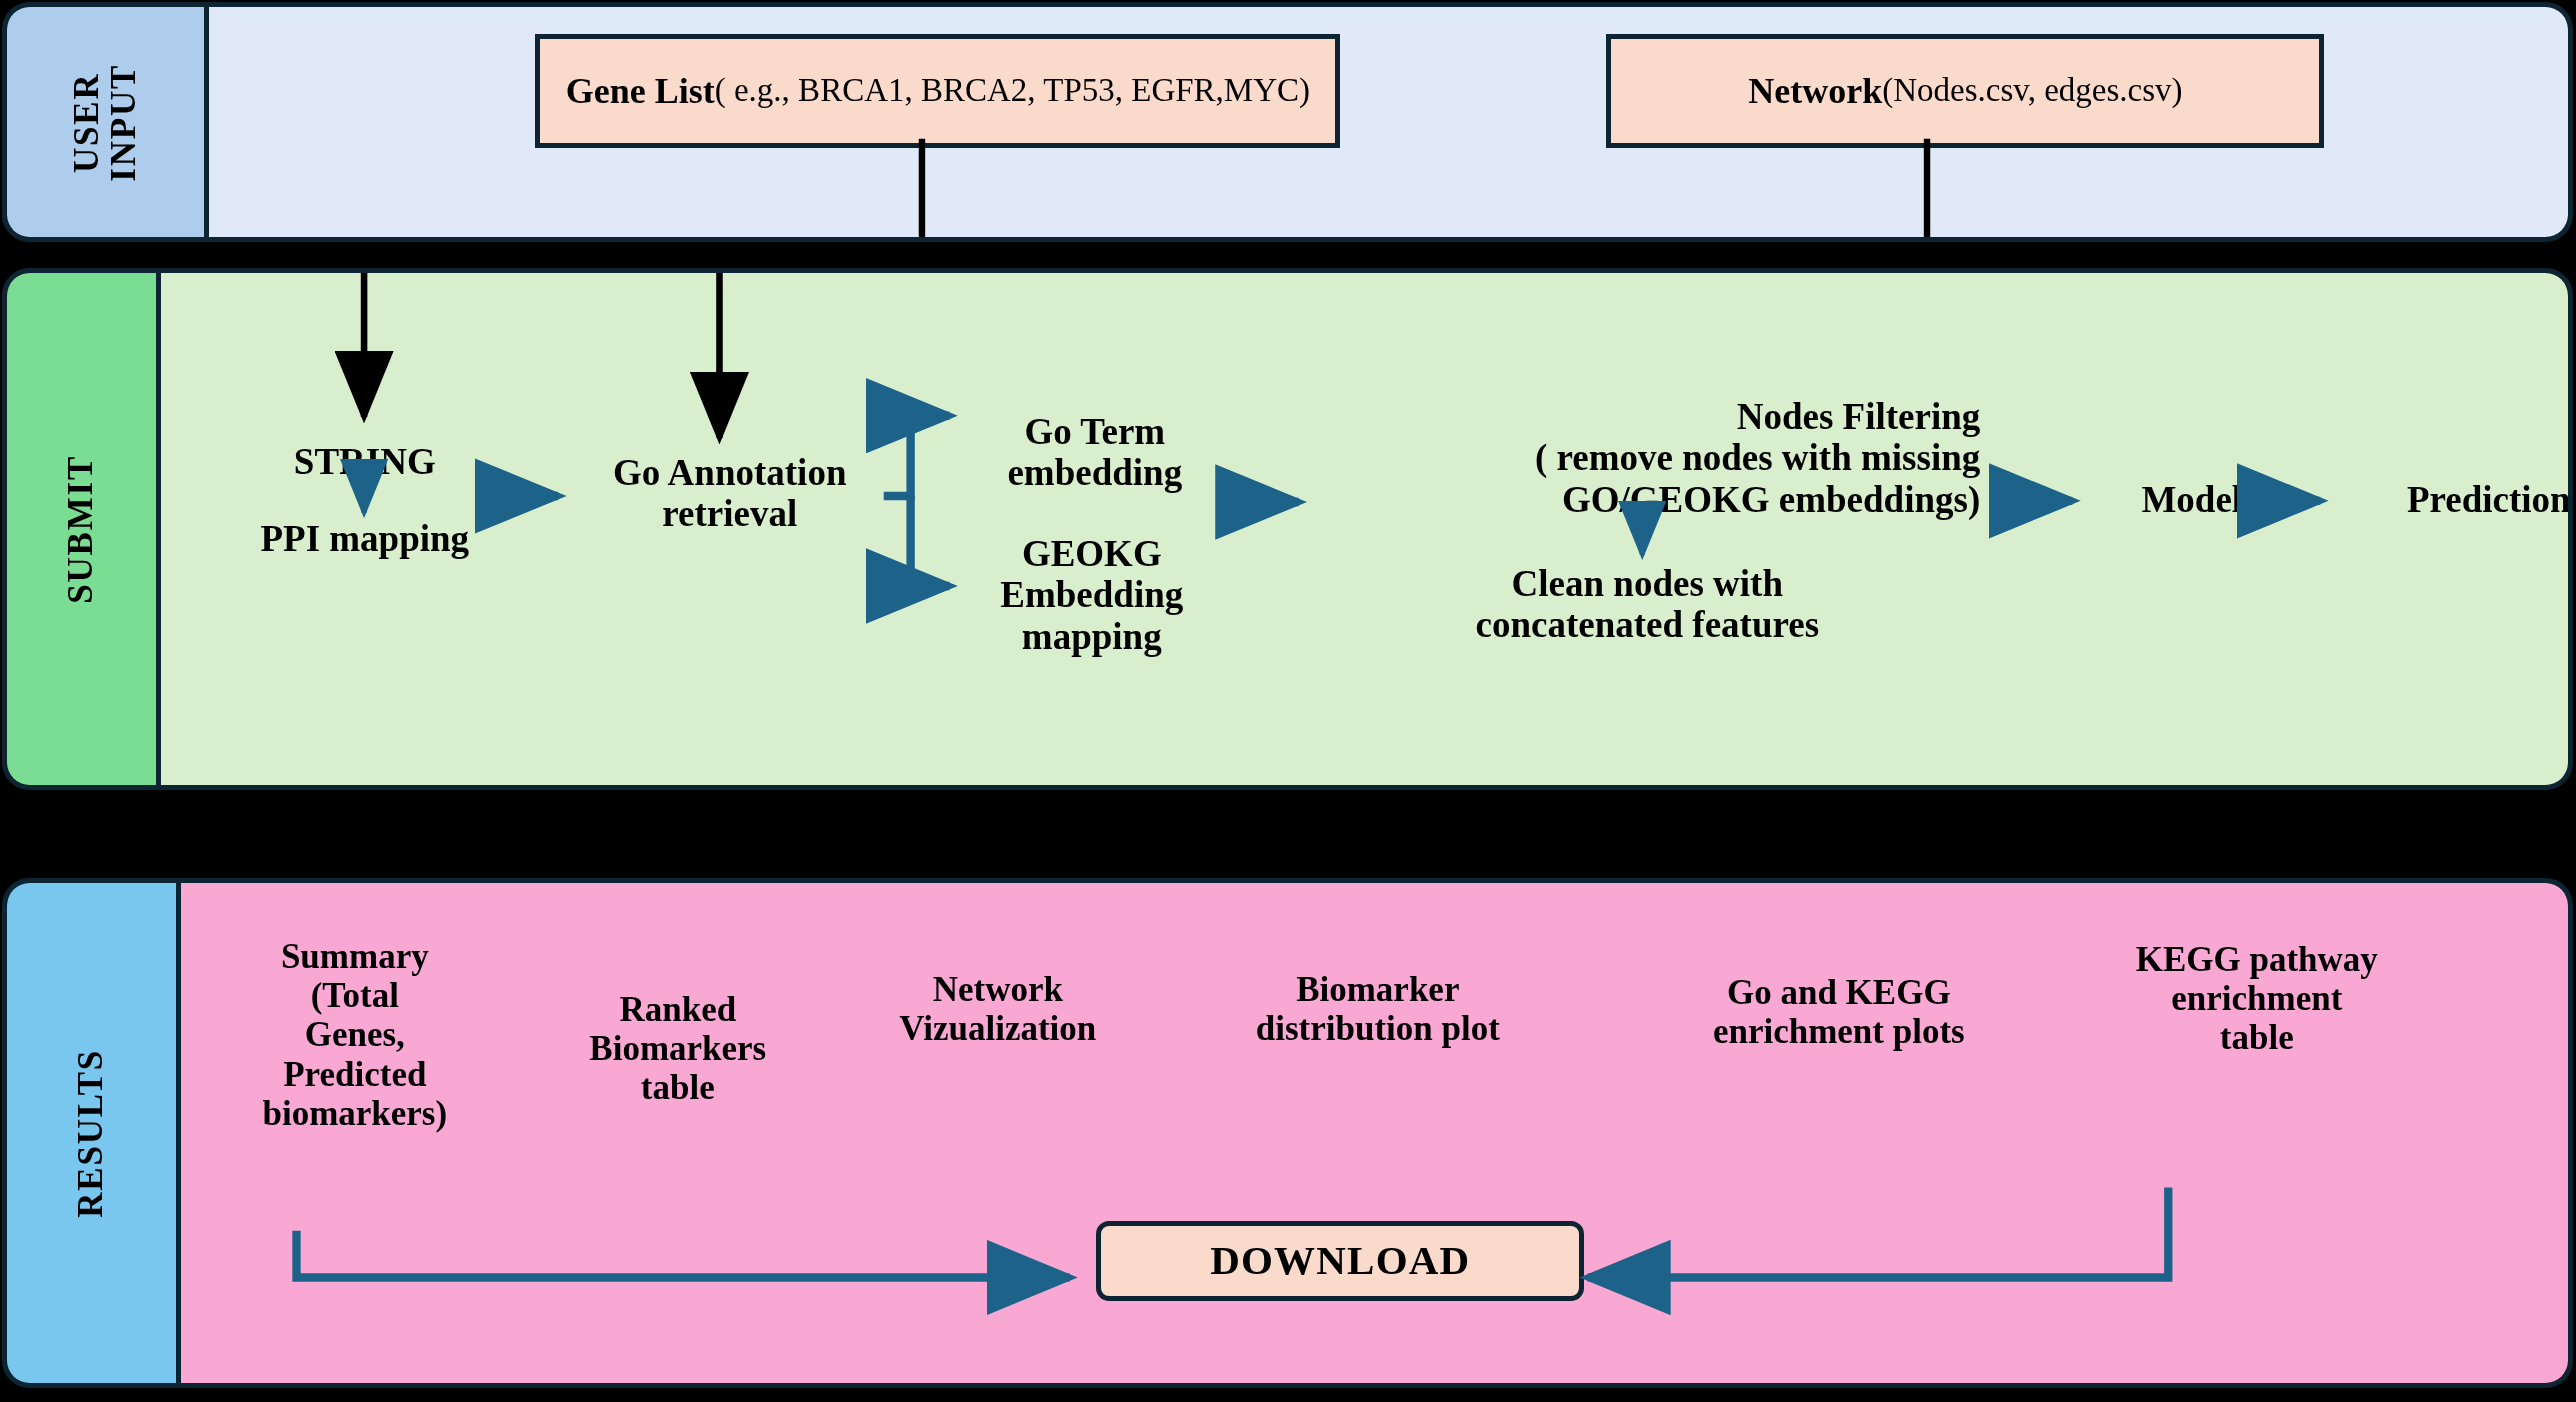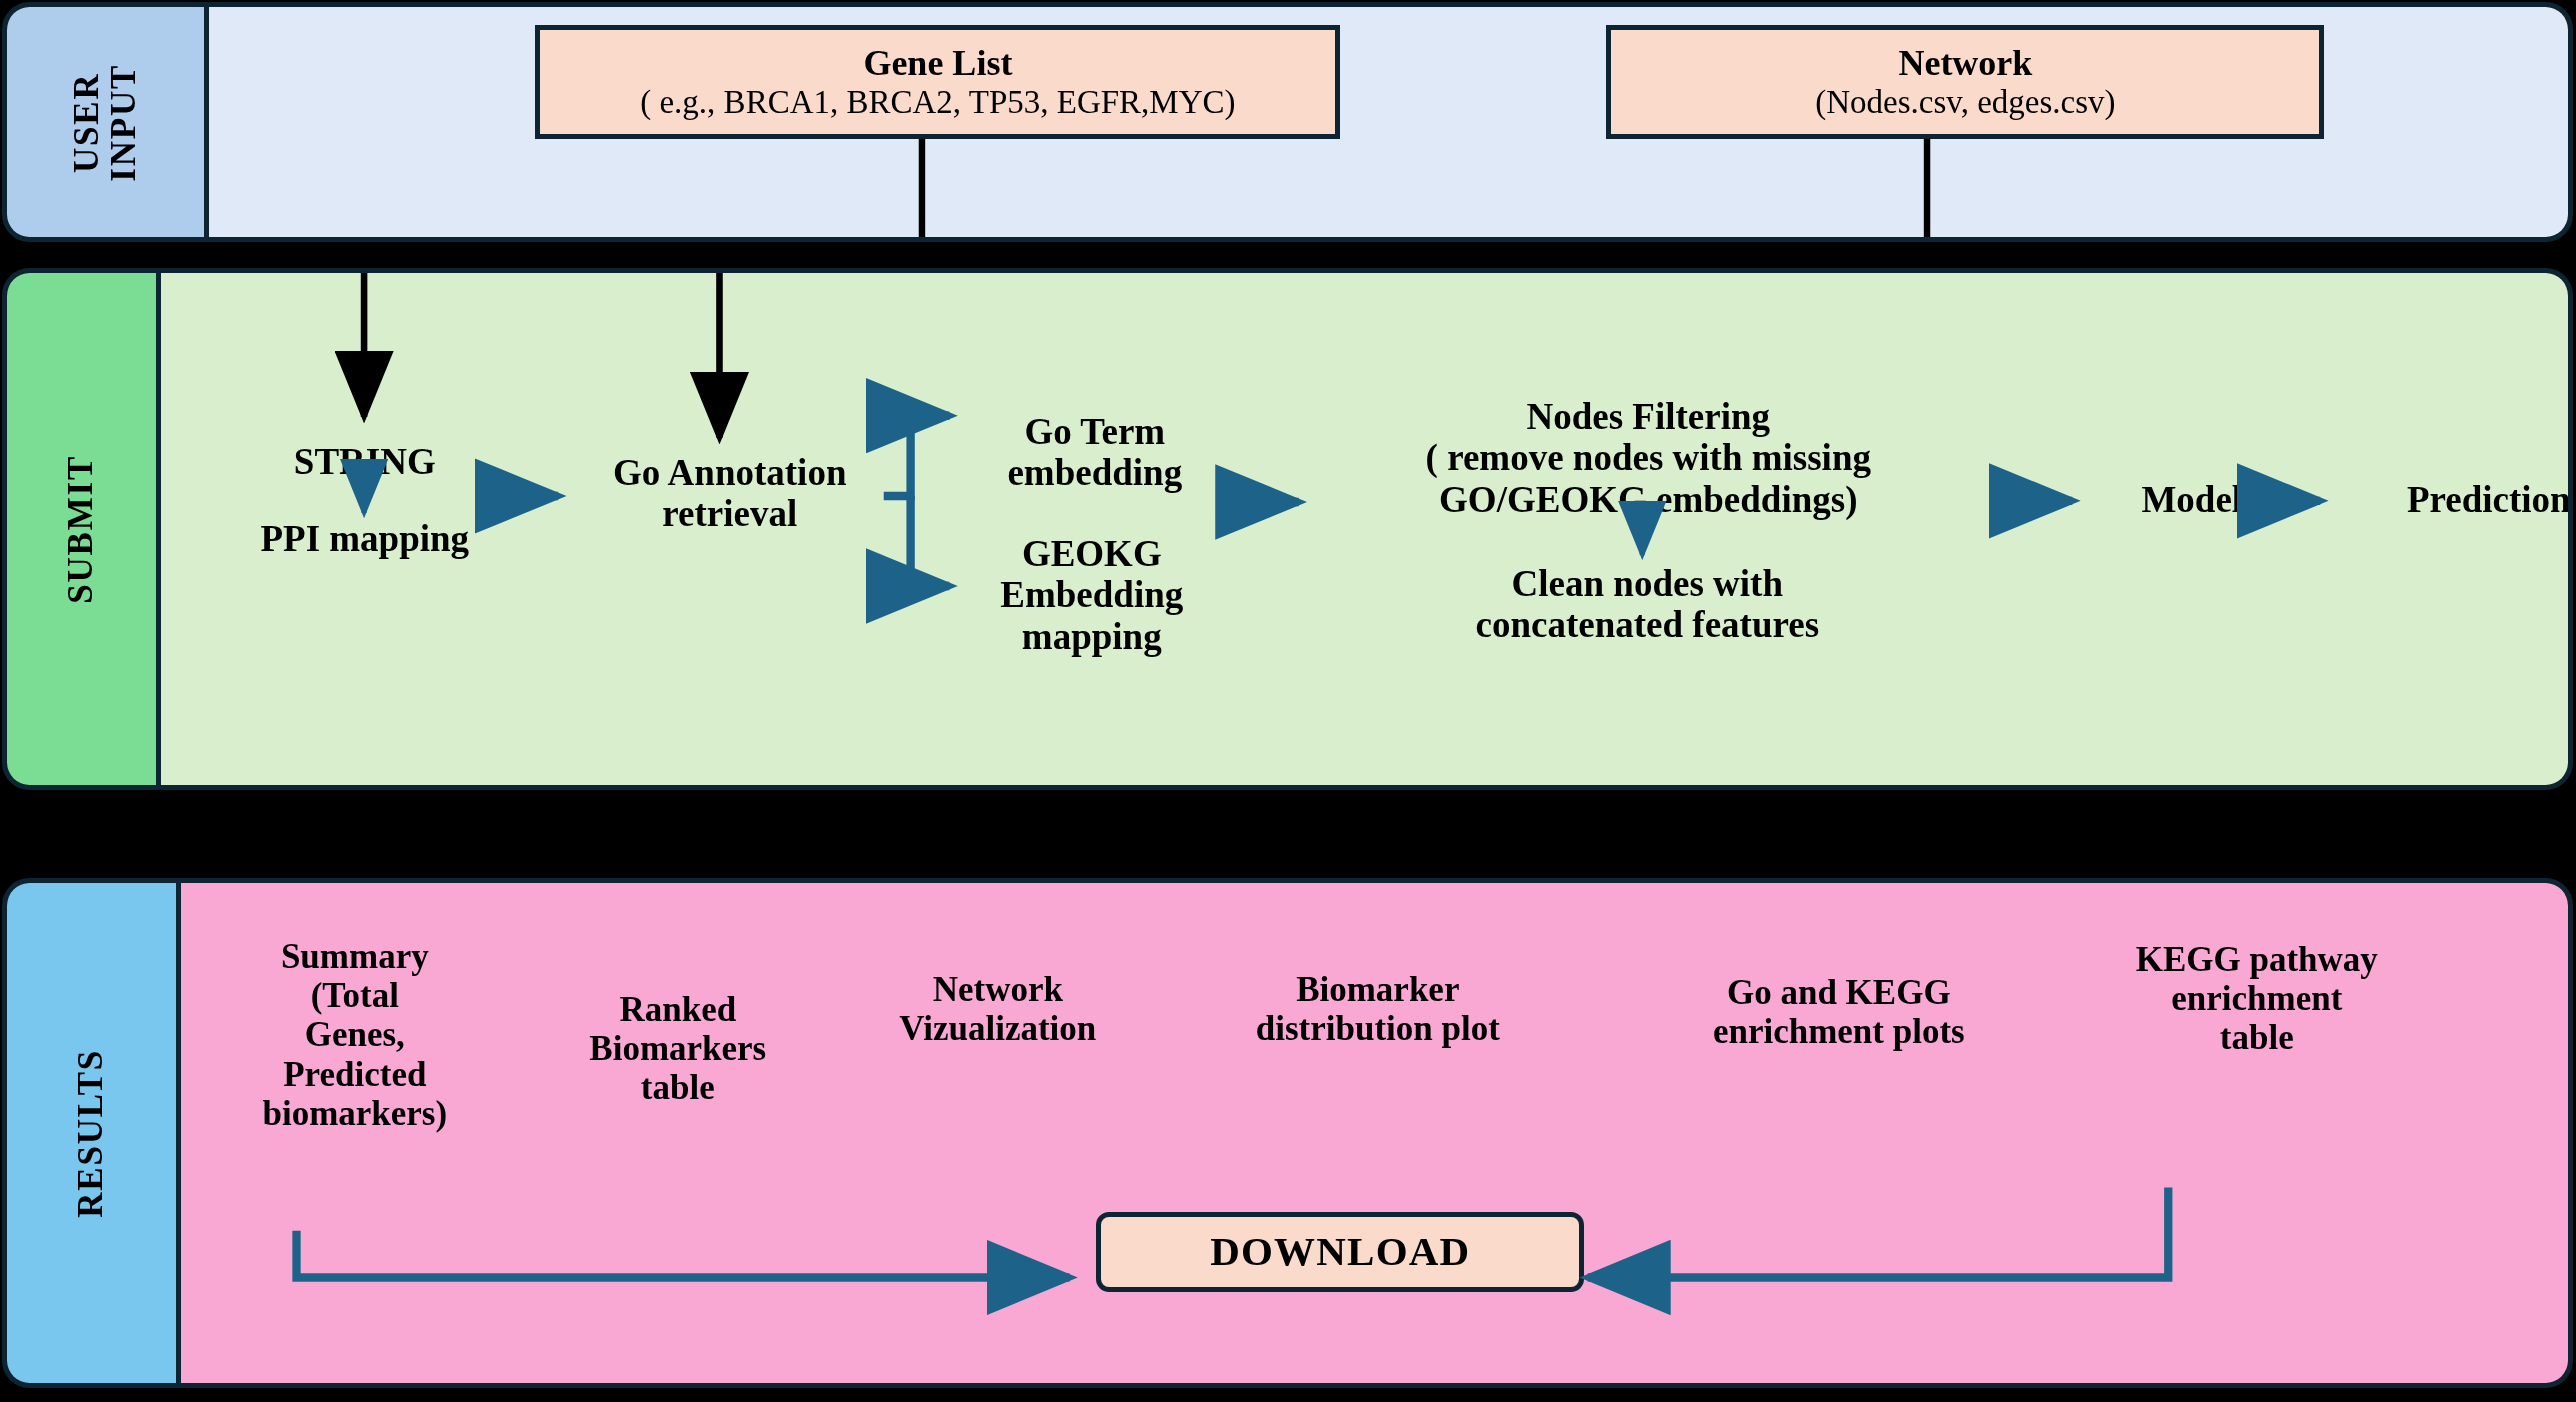--- a/index.html
+++ b/index.html
@@ -24,22 +24,22 @@
   #p-submit{left:2.4px;top:268px;width:2571px;height:522px;}
   #p-submit .tab{background:#7bdc93;}
   #p-submit .body{background:#d9eecd;}
 
   #p-results{left:2.4px;top:878px;width:2571px;height:510px;}
   #p-results .tab{background:#79c6ee;}
   #p-results .body{background:#f9a8d4;}
 
   
   .box{position:absolute;background:#fadbcb;border:5.4px solid #0d2433;
-       box-sizing:border-box;display:flex;flex-direction:column;
-       align-items:center;justify-content:center;color:#000;text-align:center;}
+       box-sizing:border-box;display:flex;flex-direction:row;
+       align-items:center;justify-content:center;color:#000;text-align:center;margin-top:9px;}
   .box .t1{font-weight:bold;font-size:36px;line-height:1.15;}
   .box .t2{font-size:33px;line-height:1.15;}
   .box.round{border-radius:13px;}
 
   
   .lbl{position:absolute;color:#000;font-weight:bold;text-align:center;
        line-height:1.12;white-space:pre-line;}
 
   svg.ov{position:absolute;left:0;top:0;width:100%;height:100%;
          pointer-events:none;overflow:visible;}
@@ -85,21 +85,21 @@
     <div class="lbl" style="left:407px;top:179px;width:323px;font-size:37px;">Go Annotation
 retrieval</div>
 
     <div class="lbl" style="left:796px;top:138px;width:275px;font-size:37px;">Go Term
 embedding</div>
 
     <div class="lbl" style="left:790px;top:260px;width:281px;font-size:37px;">GEOKG
 Embedding
 mapping</div>
 
-    <div class="lbl" style="left:1155px;top:123px;width:664px;font-size:37px;">Nodes Filtering
+    <div class="lbl" style="left:1155px;top:123px;width:664px;font-size:37px;text-align:right;">Nodes Filtering
 ( remove nodes with missing
 GO/GEOKG embeddings)</div>
 
     <div class="lbl" style="left:1202px;top:290px;width:568px;font-size:37px;">Clean nodes with
 concatenated features</div>
 
     <div class="lbl" style="left:1929px;top:206px;width:203px;font-size:37px;">Model</div>
 
     <div class="lbl" style="left:2178px;top:206px;width:299px;font-size:37px;">Prediction</div>
 

